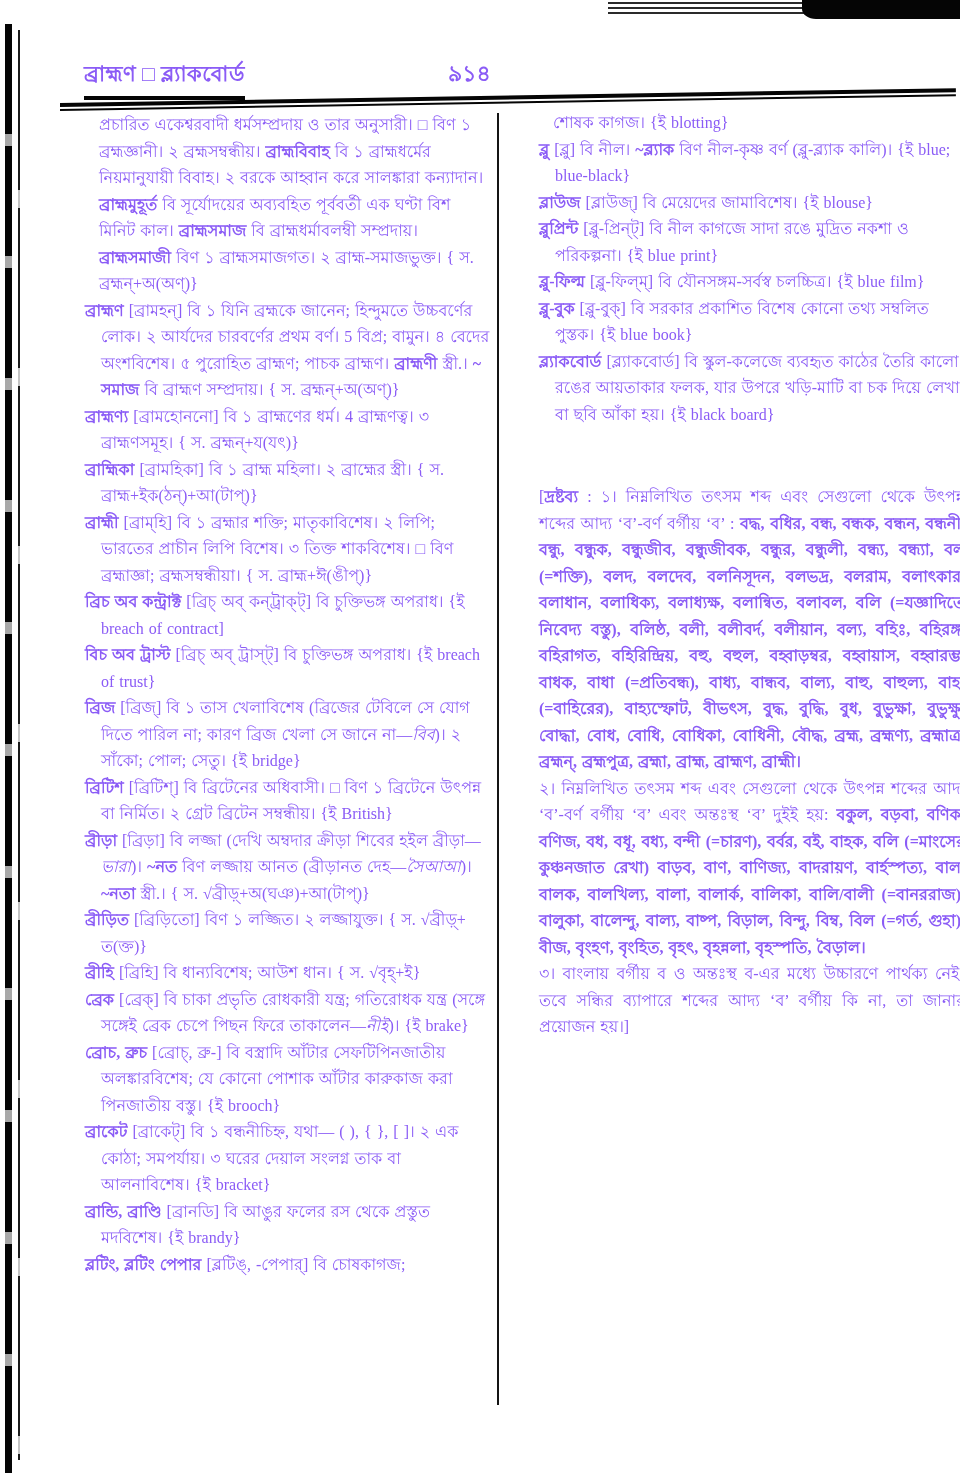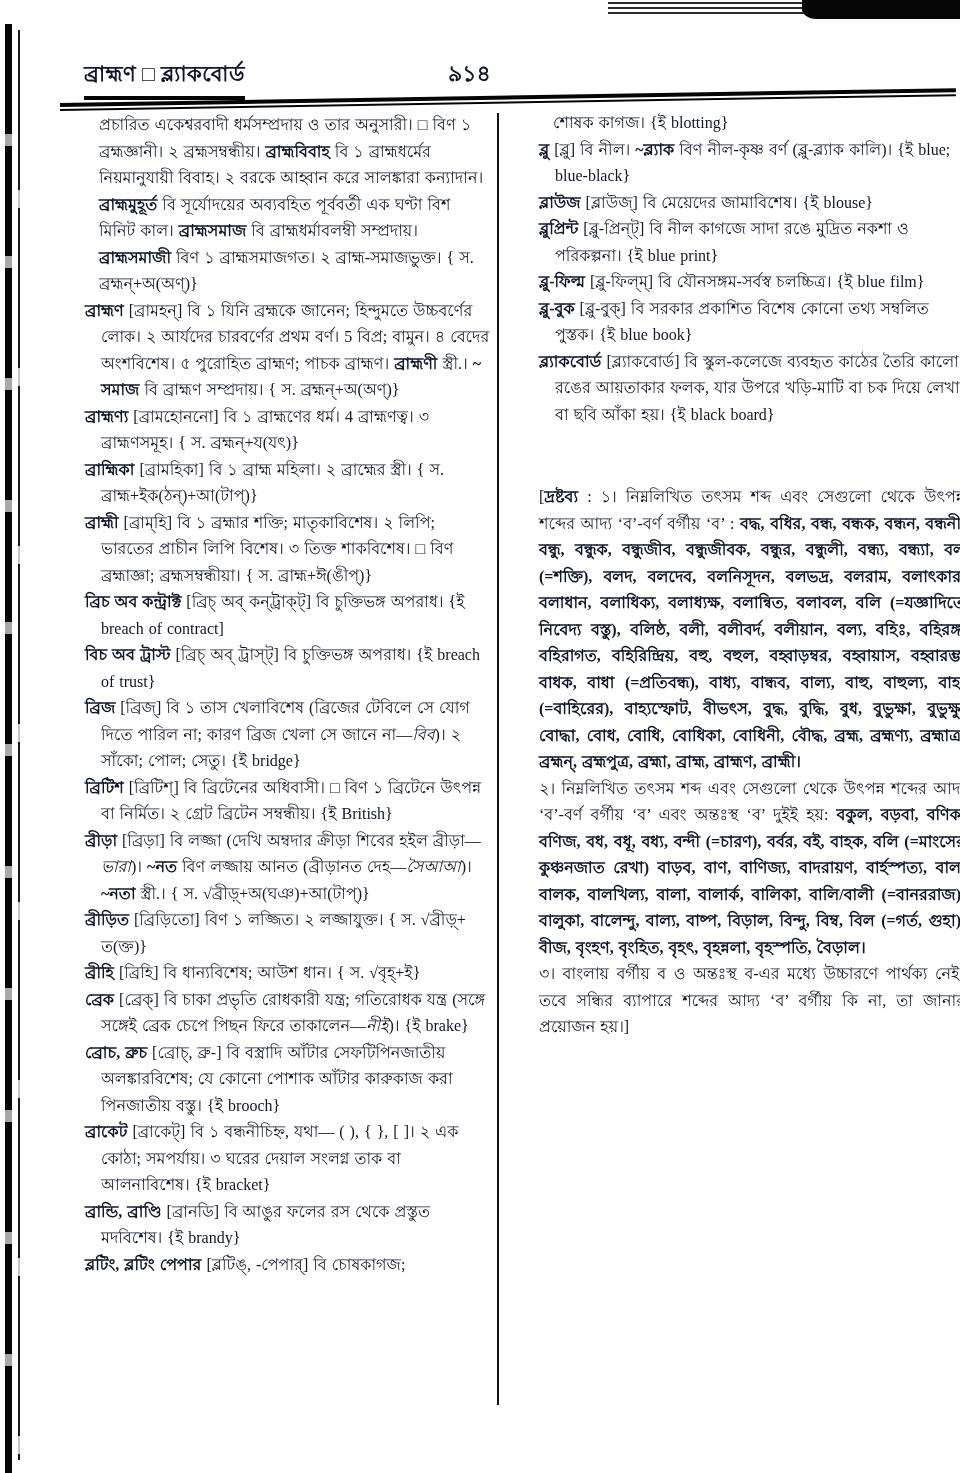--- a/index.html
+++ b/index.html
@@ -2,21 +2,21 @@
 <html lang="bn"><head>
 <meta charset="utf-8">
 <style>
   html,body{margin:0;padding:0;background:#e8e8e4;}
   .page{
     position:relative;
     width:960px;height:1473px;
     background:#ffffff;
     overflow:hidden;
     font-family:"Liberation Serif","DejaVu Serif",serif;
-    color:#0f172a;
+    color:#8b5cf6;
   }
   
   .bind-line-a{
     position:absolute;left:5px;top:24px;width:7px;height:1449px;
     background:repeating-linear-gradient(180deg,#050505 0 110px,rgba(5,5,5,.35) 110px 122px);
   }
   .bind-line-b{
     position:absolute;left:18px;top:30px;width:2px;height:1430px;
     background:repeating-linear-gradient(180deg,#1a1a1a 0 160px,rgba(20,20,20,.25) 160px 178px);
   }

